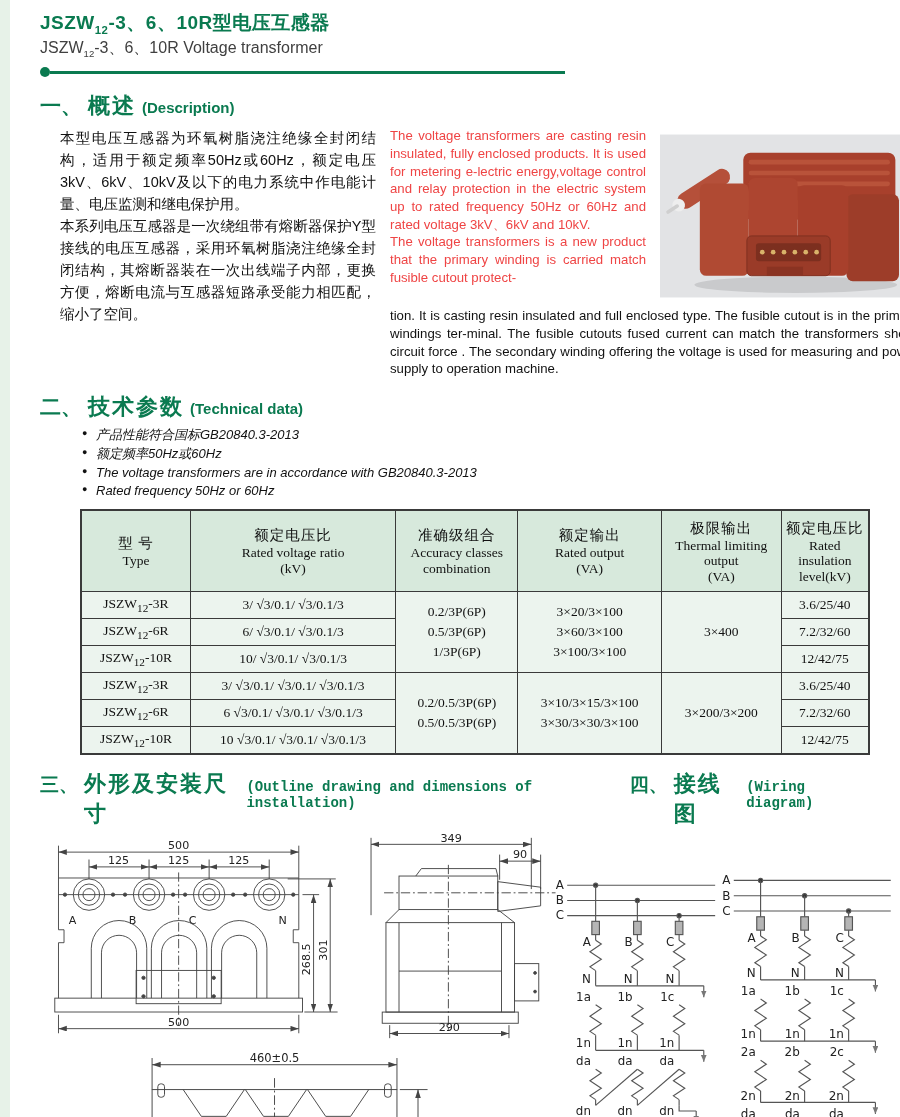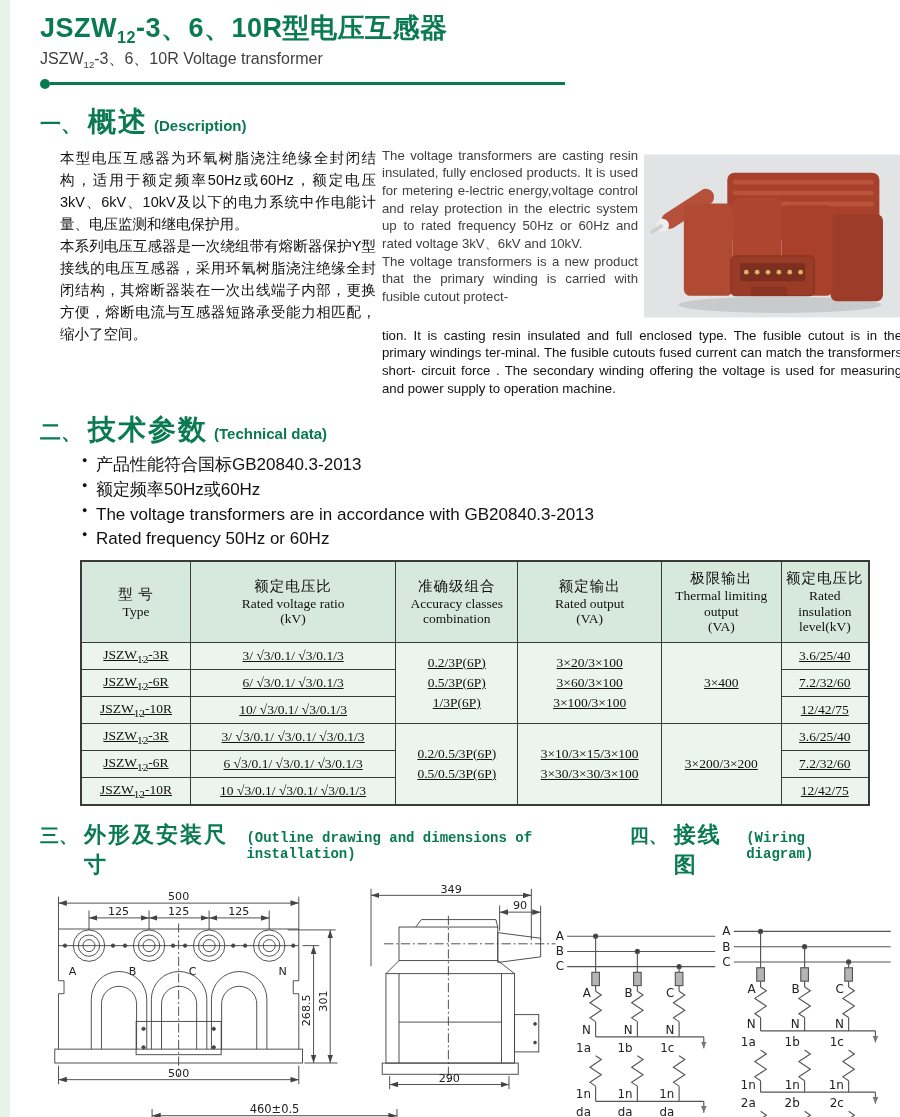--- a/index.html
+++ b/index.html
@@ -2,58 +2,58 @@
 <html><head>
 <meta charset="utf-8">
 <style>
   html,body{margin:0;padding:0;}
   body{font-family:"Liberation Sans",sans-serif;background:#fff;}
   .page{position:relative;width:900px;height:1117px;background:#fff;overflow:hidden;}
   .edge-strip{position:absolute;left:0;top:0;width:10px;height:100%;background:#e7f2e8;}
   .content{position:absolute;left:40px;top:6px;width:830px;}
 
   
-  .title{color:#0a7a50;font-size:27px;font-weight:bold;letter-spacing:.5px;margin-top:4px;}
+  .title{color:#0a7a50;font-size:19px;font-weight:bold;letter-spacing:.5px;margin-top:4px;}
   .title sub,.subtitle sub{font-size:60%;}
   .subtitle{color:#404040;font-size:16px;margin-top:2px;}
   .divider{display:flex;align-items:center;margin-top:8px;height:10px;}
   .divider .dot{width:10px;height:10px;border-radius:50%;background:#0a7a50;}
   .divider .line{width:515px;height:3px;background:#0a7a50;}
 
   
   .sec-head{display:flex;align-items:baseline;gap:6px;margin-top:14px;color:#0a7a50;}
   .sec-num{font-size:21px;font-weight:bold;}
-  .sec-cn{font-size:28px;font-weight:bold;letter-spacing:2px;}
+  .sec-cn{font-size:22px;font-weight:bold;letter-spacing:2px;}
   .sec-en{font-size:15px;font-weight:bold;}
   .sec-head.small .sec-num{font-size:19px;}
   .sec-head.small .sec-cn{font-size:22px;}
   .sec-head.small .sec-en{font-size:14px;font-family:Liberation Mono, monospace;}
 
   
-  .desc{display:grid;grid-template-columns:316px 256px 1fr;column-gap:6px;margin-top:6px;padding-left:20px;}
+  .desc{display:grid;grid-template-columns:316px 256px 1fr;column-gap:14px;margin-top:6px;padding-left:20px;}
   .cn-col{grid-column:1;grid-row:1 / span 2;font-size:14.5px;line-height:1.52;color:#111;text-align:justify;}
   .cn-col p{margin:0;}
-  .en-col{grid-column:2;grid-row:1;font-size:13.2px;line-height:1.34;color:#404040;text-align:justify;}
+  .en-col{grid-column:2;grid-row:1;font-size:13.2px;line-height:1.34;color:#ef4444;text-align:justify;}
   .en-col p{margin:0;}
   .photo-cell{grid-column:3;grid-row:1;display:flex;justify-content:flex-end;align-items:flex-start;}
   .en-rest{grid-column:2 / span 2;grid-row:2;font-size:13.2px;line-height:1.34;color:#111;text-align:justify;margin-top:2px;}
 
   
   .bullets{margin:4px 0 0 42px;}
-  .bullet{font-size:17px;color:#111;line-height:1.45;position:relative;padding-left:14px;}
+  .bullet{font-size:13px;color:#111;line-height:1.45;position:relative;padding-left:14px;font-style:italic;}
   .bullet::before{content:"●";position:absolute;left:0;top:1px;font-size:9px;color:#111;}
 
   
   table.tech{border-collapse:collapse;margin:8px 0 0 40px;font-family:"Liberation Serif",serif;color:#111;background:#ecf4ee;}
   table.tech th,table.tech td{border:1px solid #3a3a3a;text-align:center;vertical-align:middle;padding:1px 4px;}
   table.tech{border:2px solid #3a3a3a;}
   table.tech th{background:#d7e9dc;font-weight:normal;height:78px;}
   .hcn{font-size:14.5px;letter-spacing:1px;}
   .hen{font-size:13.5px;line-height:1.15;}
-  table.tech td{font-size:13.5px;height:24px;text-decoration:underline;}
+  table.tech td{font-size:13.5px;height:24px;}
   .preline{white-space:pre-line;line-height:1.5;}
   .c-type{width:104px;} .c-ratio{width:218px;} .c-acc{width:118px;}
   .c-out{width:140px;} .c-th{width:116px;} .c-ins{width:82px;}
 
   
   .drawings{position:relative;height:455px;margin-top:4px;}
   .dwg{position:absolute;}
   .dwg svg{display:block;}
   .dwg text{font-family:"DejaVu Sans",sans-serif;font-size:12px;fill:#222;}
   .wir text{font-family:"DejaVu Sans",sans-serif;font-size:12.5px;fill:#222;}
@@ -79,21 +79,21 @@
       <span class="sec-en">(Description)</span>
     </div>
 
     <div class="desc">
       <div class="cn-col">
         <p>本型电压互感器为环氧树脂浇注绝缘全封闭结构，适用于额定频率50Hz或60Hz，额定电压3kV、6kV、10kV及以下的电力系统中作电能计量、电压监测和继电保护用。</p>
         <p>本系列电压互感器是一次绕组带有熔断器保护Y型接线的电压互感器，采用环氧树脂浇注绝缘全封闭结构，其熔断器装在一次出线端子内部，更换方便，熔断电流与互感器短路承受能力相匹配，缩小了空间。</p>
       </div>
       <div class="en-col">
         <p>The voltage transformers are casting resin insulated, fully enclosed products. It is used for metering e-lectric energy,voltage control and relay protection in the electric system up to rated frequency 50Hz or 60Hz and rated voltage 3kV、6kV and 10kV.</p>
-        <p>The voltage transformers is a new product that the primary winding  is carried with fusible cutout protect-</p>
+        <p>The voltage transformers is a new product that the primary winding  is carried match fusible cutout protect-</p>
       </div>
       <div class="photo-cell">
         <svg width="258" height="178" viewBox="0 0 285 180">
           <rect x="0" y="0" width="285" height="180" fill="#e2e3e5"></rect>
           <ellipse cx="150" cy="166" rx="112" ry="9" fill="#c9cacc"></ellipse>
           <rect x="92" y="20" width="168" height="74" rx="8" fill="#a8402c"></rect>
           <rect x="98" y="28" width="156" height="5" rx="2.5" fill="#b9533a"></rect>
           <rect x="98" y="40" width="156" height="5" rx="2.5" fill="#b9533a"></rect>
           <rect x="98" y="52" width="156" height="5" rx="2.5" fill="#b9533a"></rect>
           <g transform="translate(238,72) rotate(-33)">

